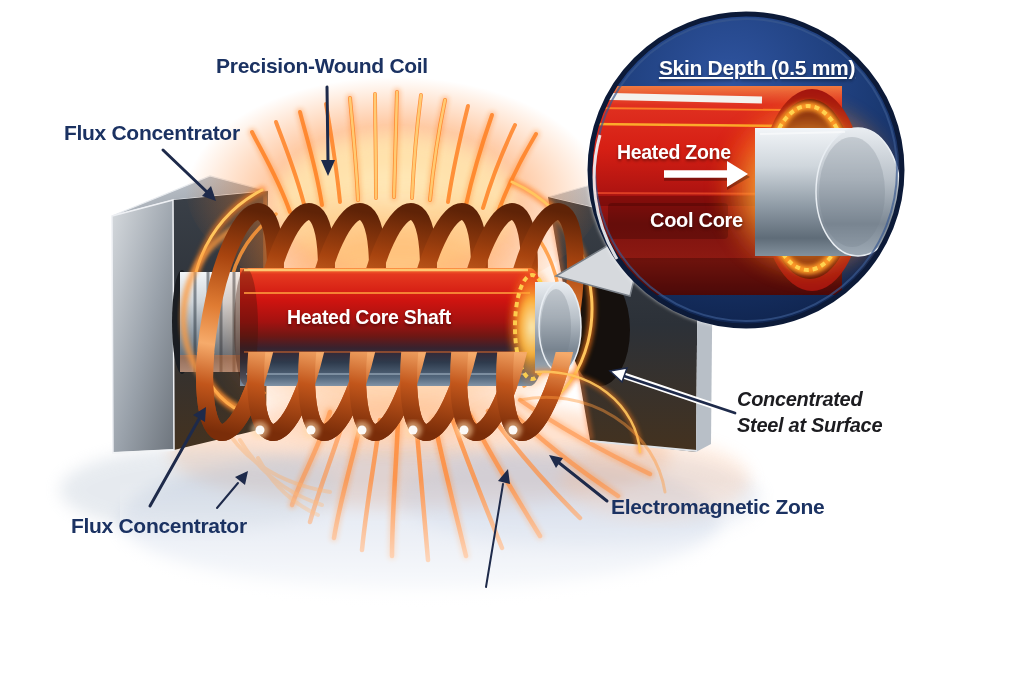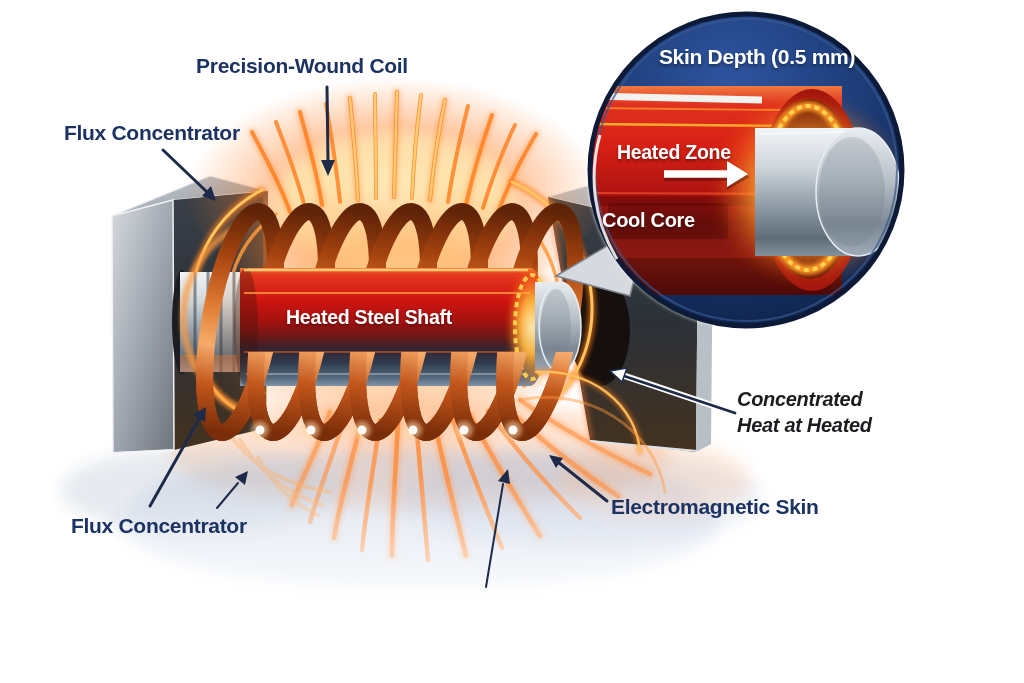--- a/index.html
+++ b/index.html
@@ -367,25 +367,25 @@
       <line x1="486" y1="587" x2="503" y2="484" stroke="#1e2a4a" stroke-width="2"></line>
       <polygon points="508,469 510,484 498,481" fill="#1e2a4a"></polygon>
     </g>
     <g>
       <line x1="217" y1="508" x2="238" y2="483" stroke="#1e2a4a" stroke-width="2"></line>
       <polygon points="248,471 245,485 235,477" fill="#1e2a4a"></polygon>
     </g>
   </g>
 </svg>
 
-  <div class="lbl navy f21 ctr" style="left:302px;top:54px;">Precision-Wound Coil</div>
+  <div class="lbl navy f21 ctr" style="left:322px;top:54px;">Precision-Wound Coil</div>
   <div class="lbl navy f21" style="left:64px;top:121px;">Flux Concentrator</div>
-  <div class="lbl white f21 ctr" style="left:757px;top:45px;">Skin Depth (0.5 mm)</div>
+  <div class="lbl white f21 ctr" style="left:757px;top:56px;text-decoration:underline;">Skin Depth (0.5 mm)</div>
   <div class="lbl white f19" style="left:617px;top:141px;">Heated Zone</div>
-  <div class="lbl white f20" style="left:602px;top:209px;text-align:right;">Cool Core</div>
-  <div class="lbl white f19 ctr" style="left:369px;top:306px;">Heated Steel Shaft</div>
+  <div class="lbl white f20" style="left:650px;top:209px;text-align:right;">Cool Core</div>
+  <div class="lbl white f19 ctr" style="left:369px;top:306px;">Heated Core Shaft</div>
   <div class="lbl dark f20 two-line" style="left:737px;top:386px;">
     <span>Concentrated</span><br>
-    <span>Heat at Heated</span>
+    <span>Steel at Surface</span>
   </div>
-  <div class="lbl navy f21" style="left:611px;top:495px;">Electromagnetic Skin</div>
+  <div class="lbl navy f21" style="left:611px;top:495px;">Electromagnetic Zone</div>
   <div class="lbl navy f21" style="left:71px;top:514px;">Flux Concentrator</div>
 </div>
 
 </body></html>

